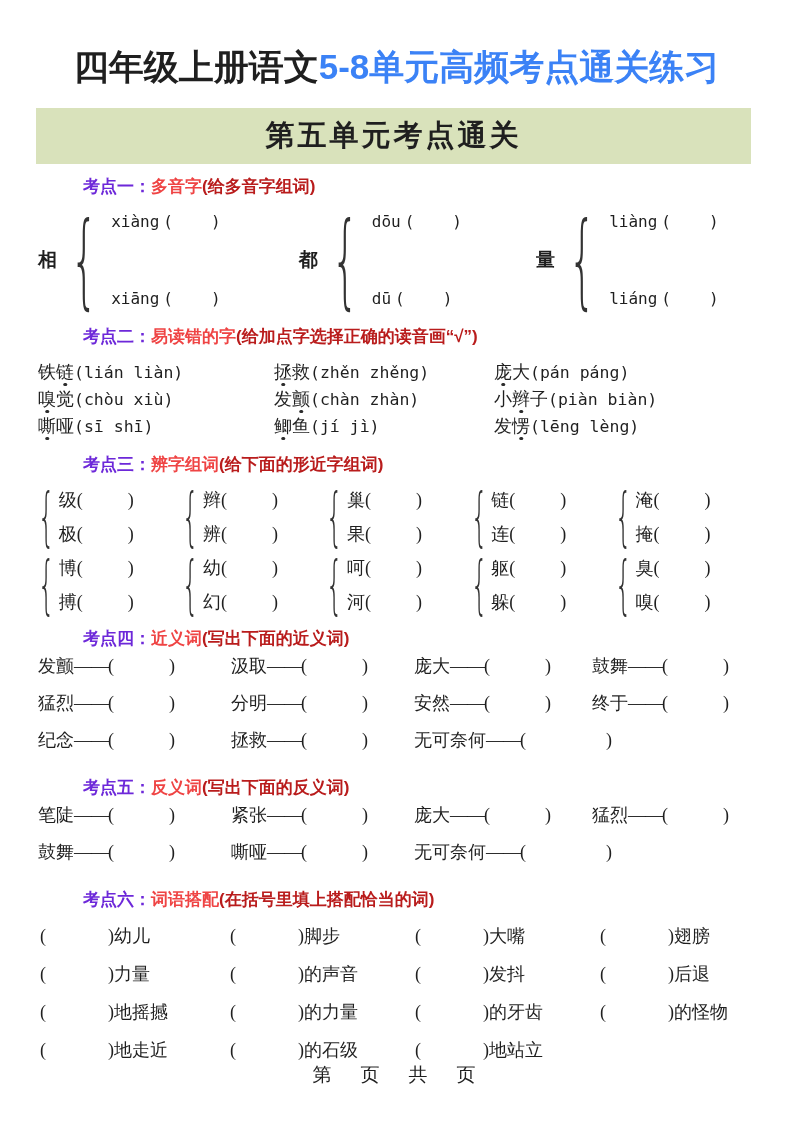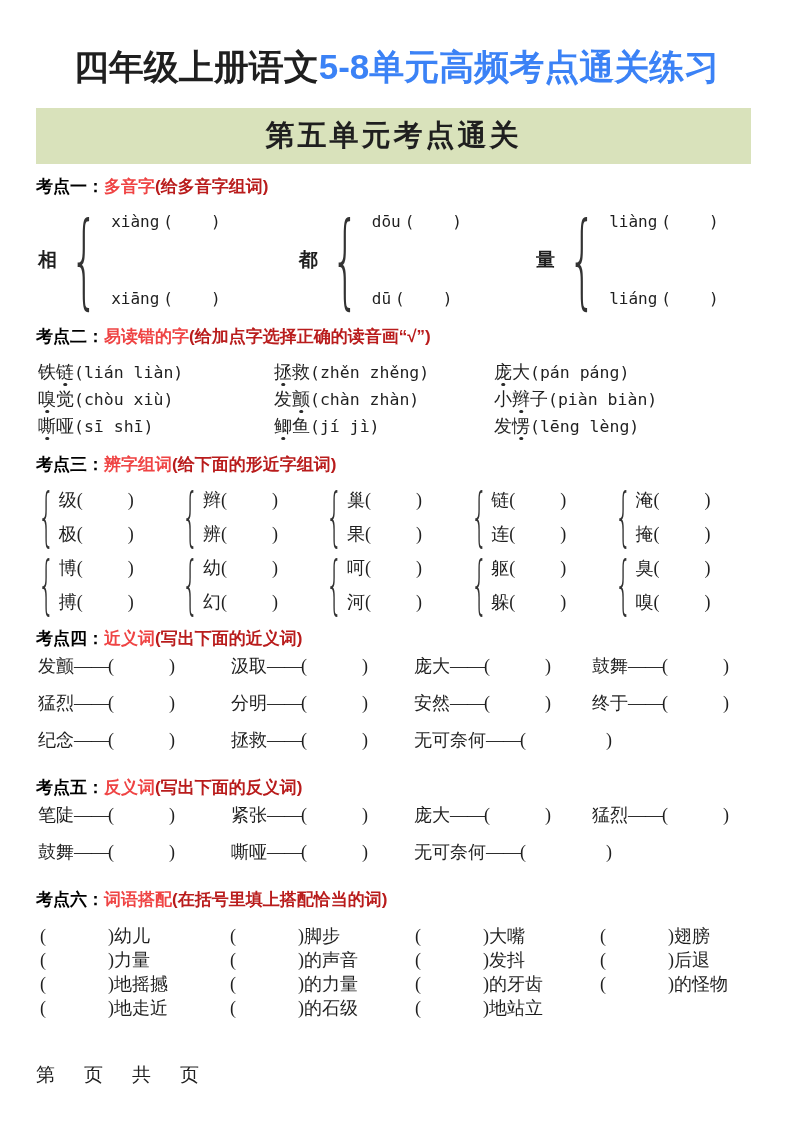--- a/index.html
+++ b/index.html
@@ -7,21 +7,21 @@
   .page{box-sizing:border-box;width:793px;height:1122px;padding:44px 36px 20px 36px;display:flex;flex-direction:column;}
   i{font-style:normal;}
 
   
   .title{text-align:center;font-family:"Liberation Sans","DejaVu Sans",sans-serif;font-weight:800;font-size:35px;letter-spacing:0px;white-space:nowrap;}
   .title .red{color:#3b82f6;}
   .banner{margin:17px 6px 0 0;background:#d9e2bb;text-align:center;font-size:29px;font-weight:700;letter-spacing:3px;padding:8px 0;}
 
   
   .sec-h{font-family:"Liberation Sans","DejaVu Sans",sans-serif;font-size:17px;font-weight:700;margin:11px 0 4px 0;white-space:nowrap;}
-  .sec-h .lbl{color:#000000;}
+  .sec-h .lbl{color:#6d28d9;margin-left:47px;}
   .sec-h .topic{color:#ef4444;}
   .sec-h .hint{color:#b91c1c;}
 
   
   .blank{white-space:nowrap;}
   .gap{display:inline-block;}
   .g38{width:38px;} .g45{width:45px;} .g55{width:55px;} .g62{width:62px;} .g80{width:80px;}
 
   
   .s1{display:flex;align-items:center;margin:6px 0 2px 0;height:104px;}
@@ -49,25 +49,25 @@
   .pair .prows{display:flex;flex-direction:column;justify-content:space-between;height:58px;}
   .pair .line{font-size:18px;white-space:nowrap;}
 
   
   .wrow{display:flex;margin:0 0 13px 2px;font-size:18px;}
   .wrow .cell{white-space:nowrap;}
   .c195{width:193px;} .c185{width:183px;} .c178{width:178px;}
   .dash{letter-spacing:-1px;}
 
   
-  .s6{display:grid;grid-template-columns:190px 185px 185px auto;margin:9px 0 0 4px;font-size:18px;}
+  .s6{display:grid;grid-template-columns:190px 185px 185px auto;row-gap:14px;margin:9px 0 0 4px;font-size:18px;}
   .s6 .cell{white-space:nowrap;}
 
   
-  .footer{margin-top:auto;font-size:19px;letter-spacing:5px;padding-bottom:14px;}
+  .footer{margin-top:auto;text-align:center;font-size:19px;letter-spacing:5px;padding-bottom:14px;}
 </style>
 </head>
 <body>
 
 <div class="page">
 
   <div class="title"><span>四年级上册语文</span><span class="red">5-8单元高频考点通关练习</span></div>
 
   <div class="banner">第五单元考点通关</div>
 

